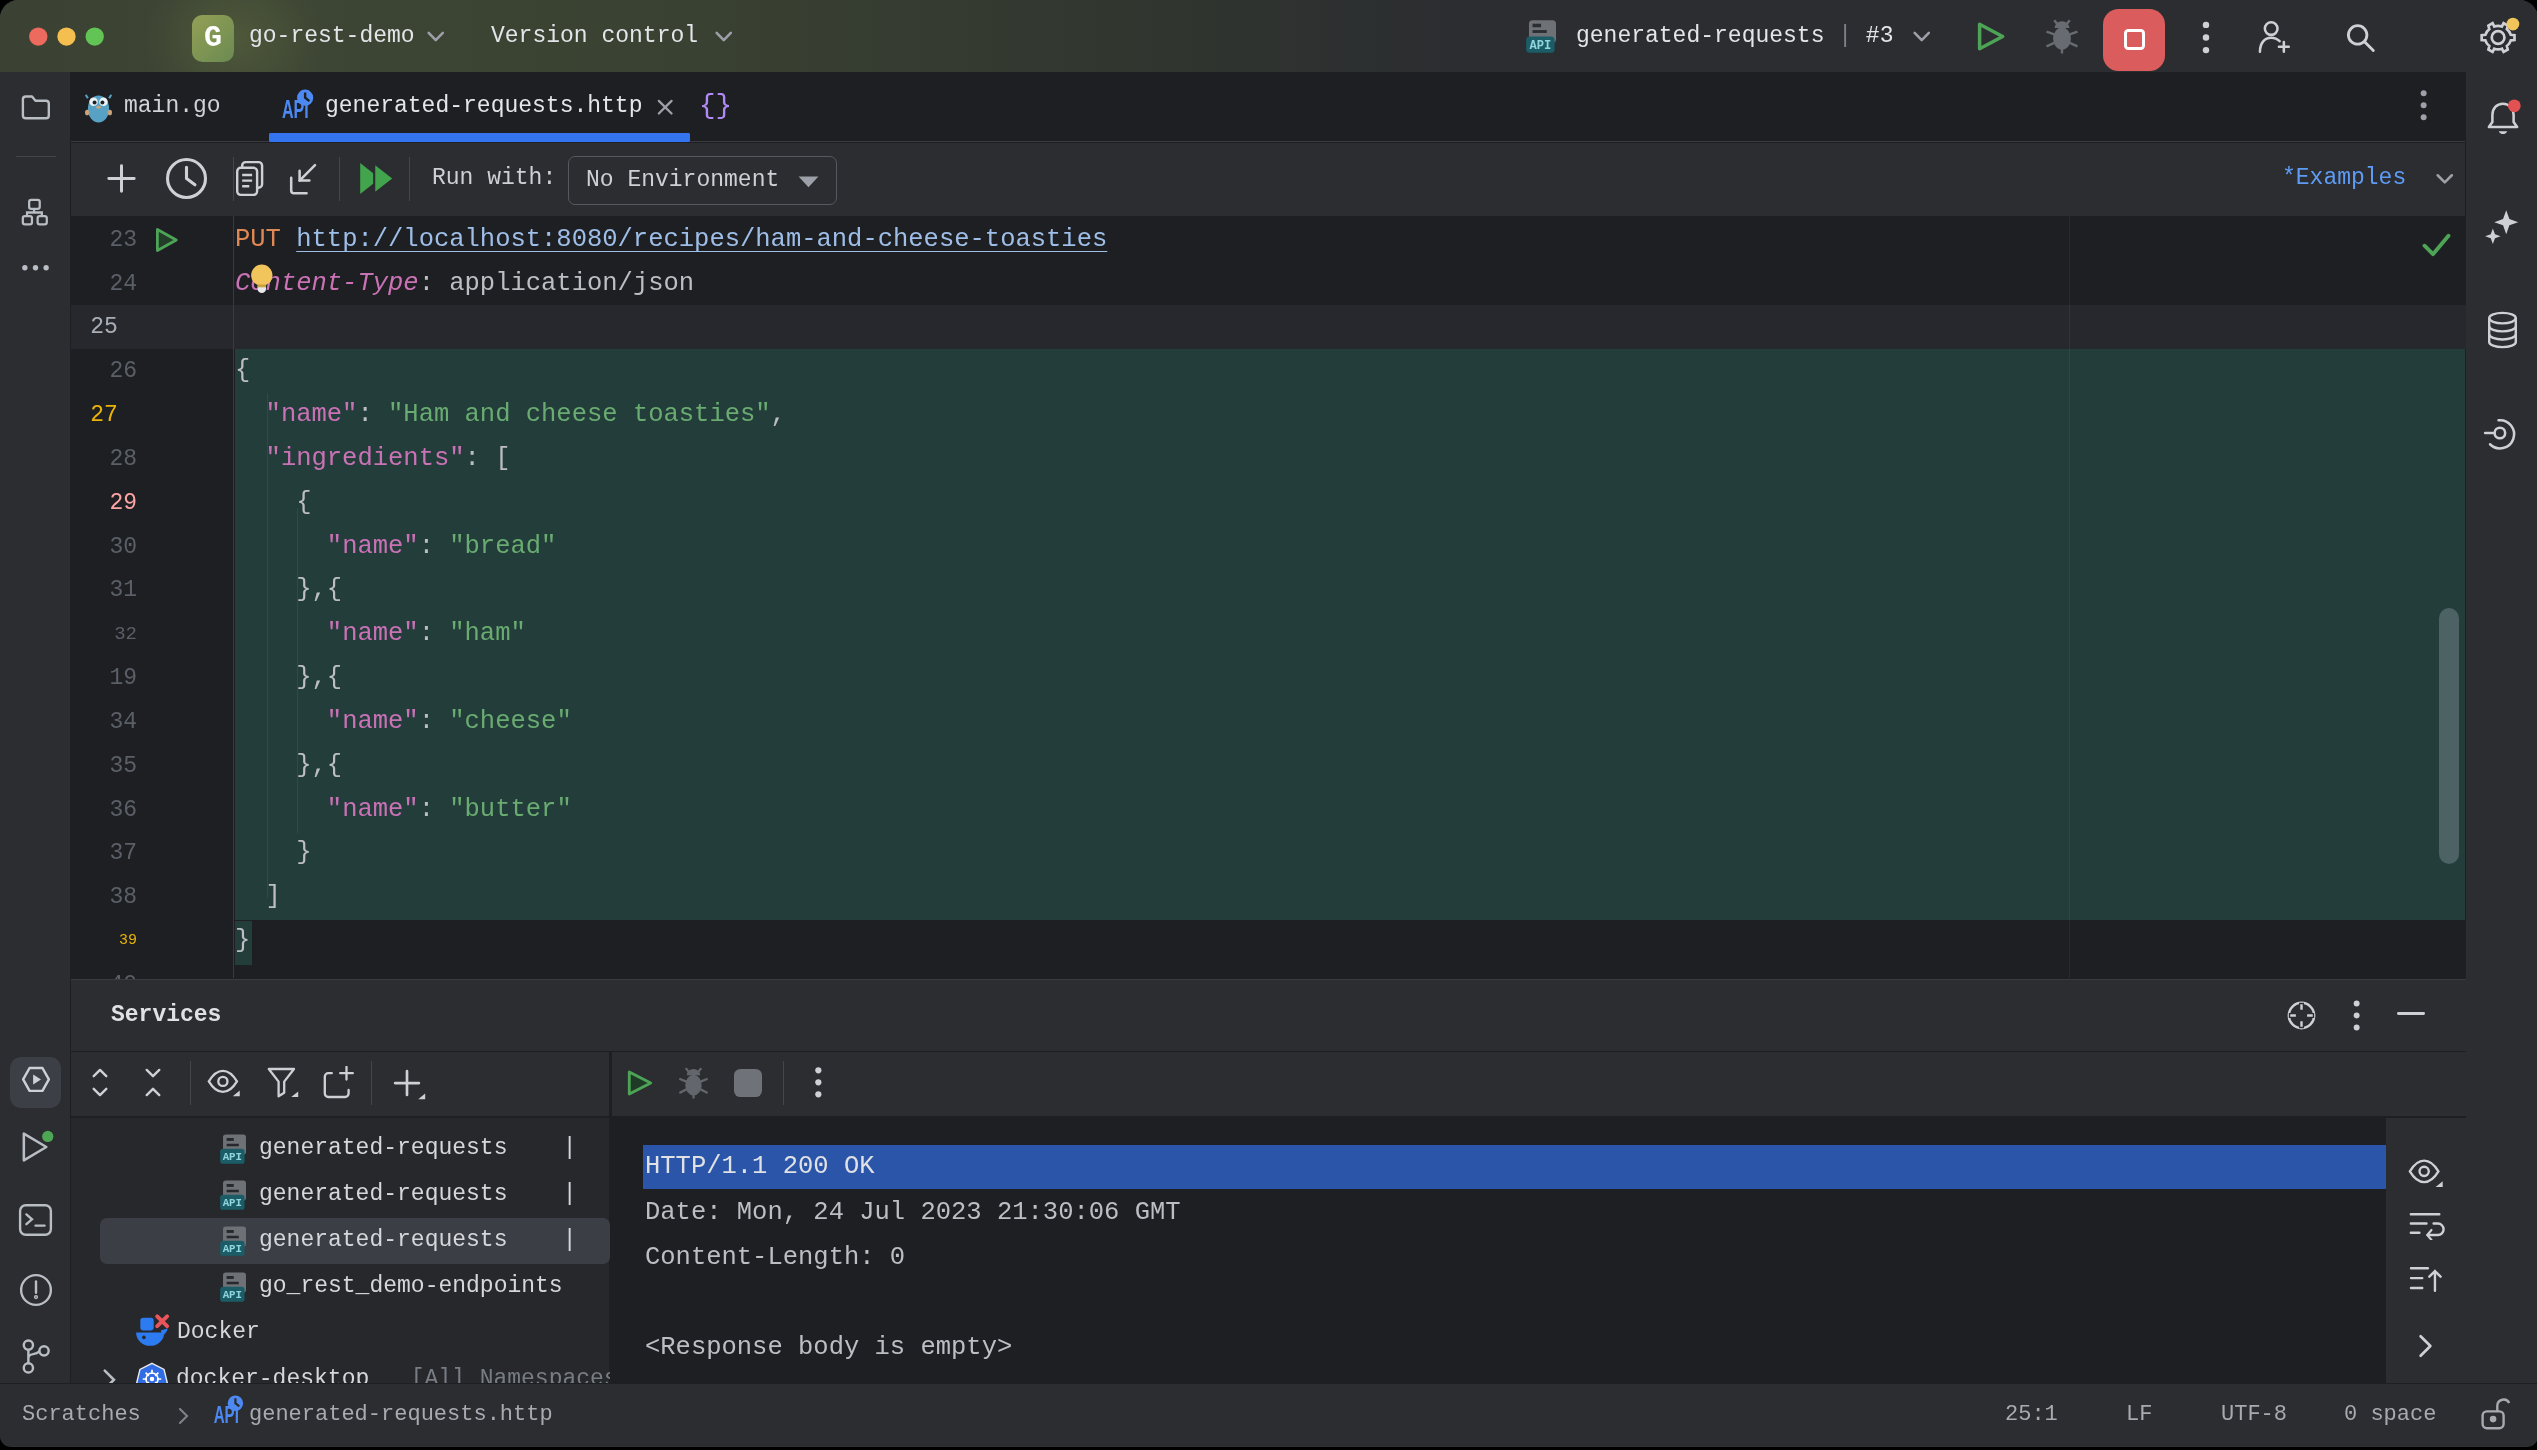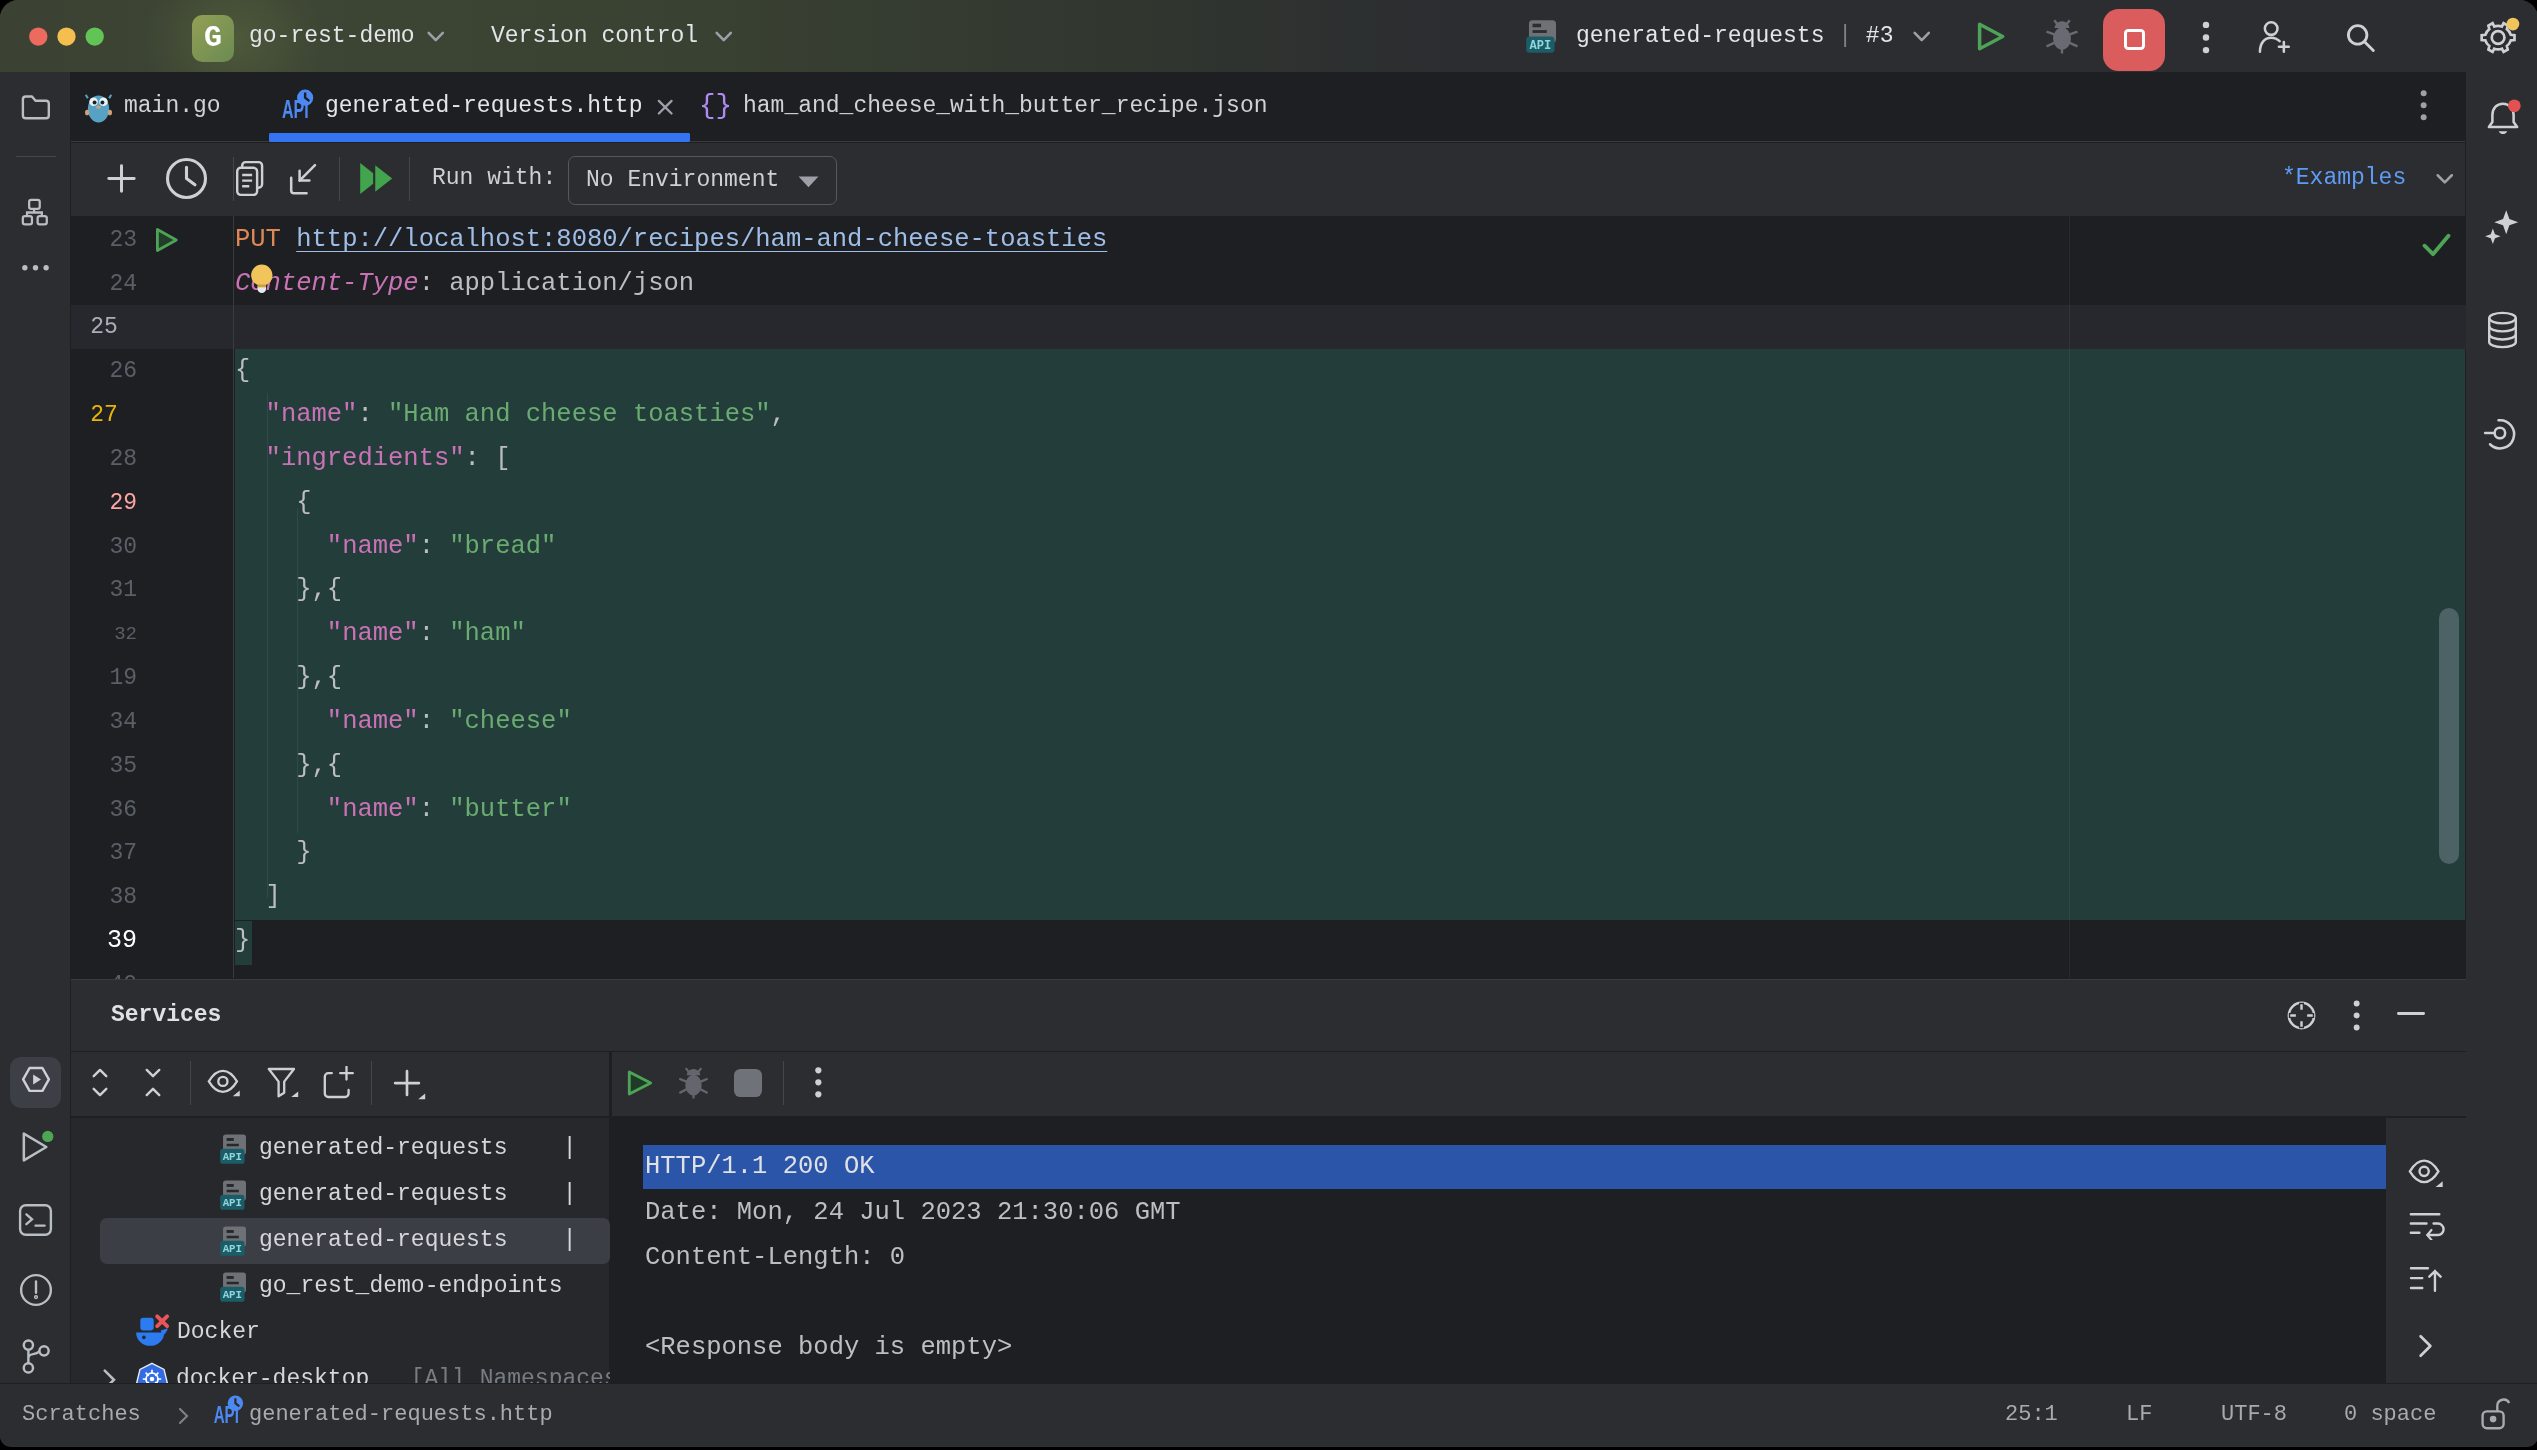--- a/index.html
+++ b/index.html
@@ -116,21 +116,20 @@
 <text x="1" y="47" font-size="37" font-weight="bold" textLength="38" lengthAdjust="spacingAndGlyphs" fill="#4D89F2" font-family="Liberation Sans">API</text>
 <circle cx="34" cy="18" r="11.5" fill="#4D89F2"></circle>
       <path d="M34 10.5V18l6 5" stroke="#1E1F22" stroke-width="3.4" fill="none"></path>
 </svg>
 <div class="a t" style="left:325px;top:91px;font-size:23px;line-height:31px;color:#E4E6EA">generated-requests.http</div>
 <svg class="a" style="left:656px;top:98px" width="18.4" height="18.4" viewBox="0 0 26 26">
       <path d="M4 4l18 18M22 4L4 22" stroke="#9DA0A8" stroke-width="3.2" stroke-linecap="round"></path>
     </svg>
 <div class="a" style="left:269px;top:133px;width:421px;height:8.5px;background:#3574F0;border-radius:1.4px"></div>
 <div class="a t" style="left:699px;top:86px;font-size:27.6px;line-height:40px;color:#B189F5">{}</div>
-<div class="a t" style="left:743px;top:91px;font-size:23px;line-height:31px;color:#CFD2D7">ham_and_cheese_with_butter_recipe.json</div>
 <svg class="a" style="left:2418px;top:89px" width="11.3" height="34" viewBox="0 0 16 48">
       <g fill="#9DA0A8">
         <circle cx="8" cy="6" r="4.2"></circle>
         <circle cx="8" cy="23" r="4.2"></circle>
         <circle cx="8" cy="40" r="4.2"></circle>
       </g>
     </svg>
 
 <svg class="a" style="left:106px;top:163px" width="31" height="31" viewBox="0 0 44 44">
       <path d="M22 4v36M4 22h36" stroke="#CED0D6" stroke-width="4.2" stroke-linecap="round" fill="none"></path>
@@ -261,21 +260,21 @@
       <div class="a t" style="left:71px;top:481px;width:66px;height:44px;line-height:44px;font-size:23px;text-align:right;color:#fca5a5">29</div>
       <div class="a t" style="left:71px;top:525px;width:66px;height:44px;line-height:44px;font-size:23px;text-align:right;color:#5A5F68">30</div>
       <div class="a t" style="left:71px;top:568px;width:66px;height:44px;line-height:44px;font-size:23px;text-align:right;color:#5A5F68">31</div>
       <div class="a t" style="left:71px;top:612px;width:66px;height:44px;line-height:44px;font-size:19px;text-align:right;color:#5A5F68">32</div>
       <div class="a t" style="left:71px;top:656px;width:66px;height:44px;line-height:44px;font-size:23px;text-align:right;color:#5A5F68">19</div>
       <div class="a t" style="left:71px;top:700px;width:66px;height:44px;line-height:44px;font-size:23px;text-align:right;color:#5A5F68">34</div>
       <div class="a t" style="left:71px;top:744px;width:66px;height:44px;line-height:44px;font-size:23px;text-align:right;color:#5A5F68">35</div>
       <div class="a t" style="left:71px;top:788px;width:66px;height:44px;line-height:44px;font-size:23px;text-align:right;color:#5A5F68">36</div>
       <div class="a t" style="left:71px;top:831px;width:66px;height:44px;line-height:44px;font-size:23px;text-align:right;color:#5A5F68">37</div>
       <div class="a t" style="left:71px;top:875px;width:66px;height:44px;line-height:44px;font-size:23px;text-align:right;color:#5A5F68">38</div>
-      <div class="a t" style="left:71px;top:919px;width:66px;height:44px;line-height:44px;font-size:25px;text-align:right;color:#ffffff">39</div>
+      <div class="a t" style="left:71px;top:919px;width:66px;height:44px;line-height:44px;font-size:15px;text-align:right;color:#eab308">39</div>
       <div class="a t" style="left:71px;top:963px;width:66px;height:15.6px;line-height:44px;font-size:23px;text-align:right;color:#5A5F68;overflow:hidden">40</div>
     </div>
 <svg class="a" style="left:153px;top:226px" width="27" height="28" viewBox="0 0 38 40">
       <path d="M6 5v30L33 20z" fill="#233D28" stroke="#4DA356" stroke-width="4" stroke-linejoin="round"></path>
     </svg>
 <div id="code" class="a">
       <div class="a t" style="left:235px;top:218px;height:44px;line-height:44px;font-size:25.5px"><span style="color:#E08855;">PUT </span><span style="color:#9EBEE8;text-decoration:underline;text-underline-offset:5px;text-decoration-thickness:1.4px">http://localhost:8080/recipes/ham-and-cheese-toasties</span></div>
       <div class="a t" style="left:235px;top:262px;height:44px;line-height:44px;font-size:25.5px"><span style="color:#CA72B6;font-style:italic">Content-Type</span><span style="color:#BCBEC4;">: </span><span style="color:#BCBEC4;">application/json</span></div>
       <div class="a t" style="left:235px;top:349px;height:44px;line-height:44px;font-size:25.5px"><span style="color:#BCBEC4;">{</span></div>
       <div class="a t" style="left:235px;top:393px;height:44px;line-height:44px;font-size:25.5px"><span style="color:#BCBEC4;">  </span><span style="color:#CA72B6;">"name"</span><span style="color:#BCBEC4;">: </span><span style="color:#69AB70;">"Ham and cheese toasties"</span><span style="color:#BCBEC4;">,</span></div>

